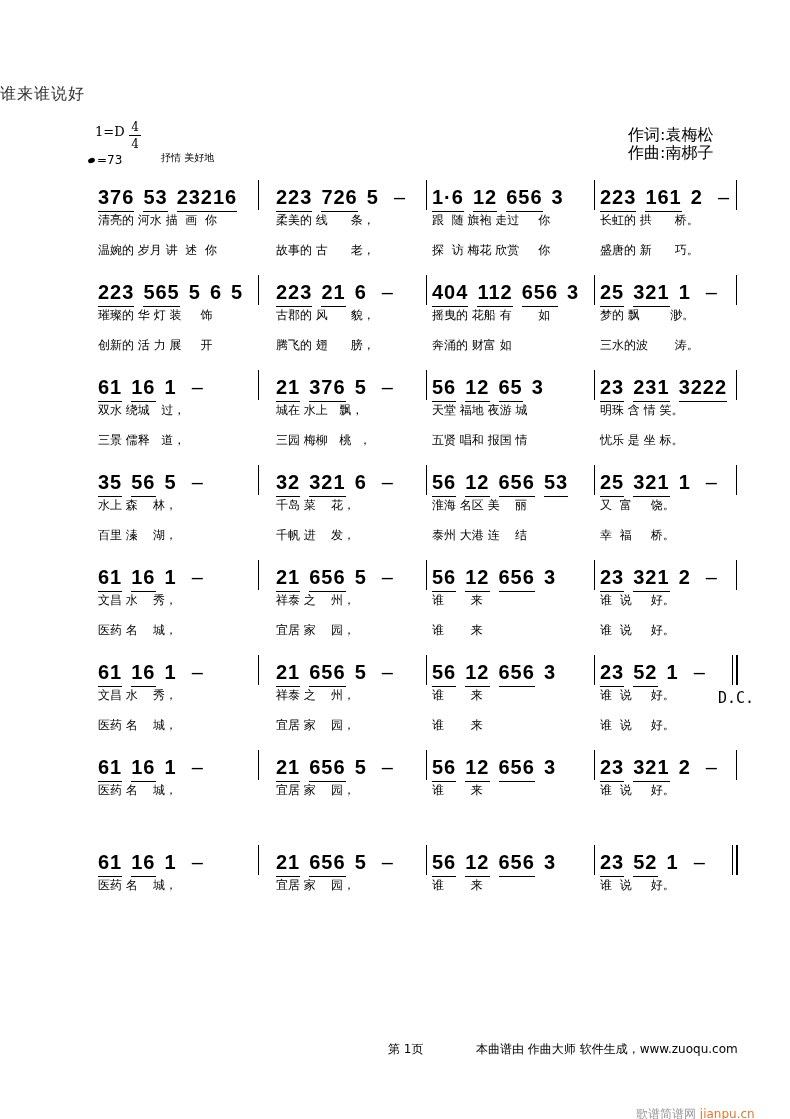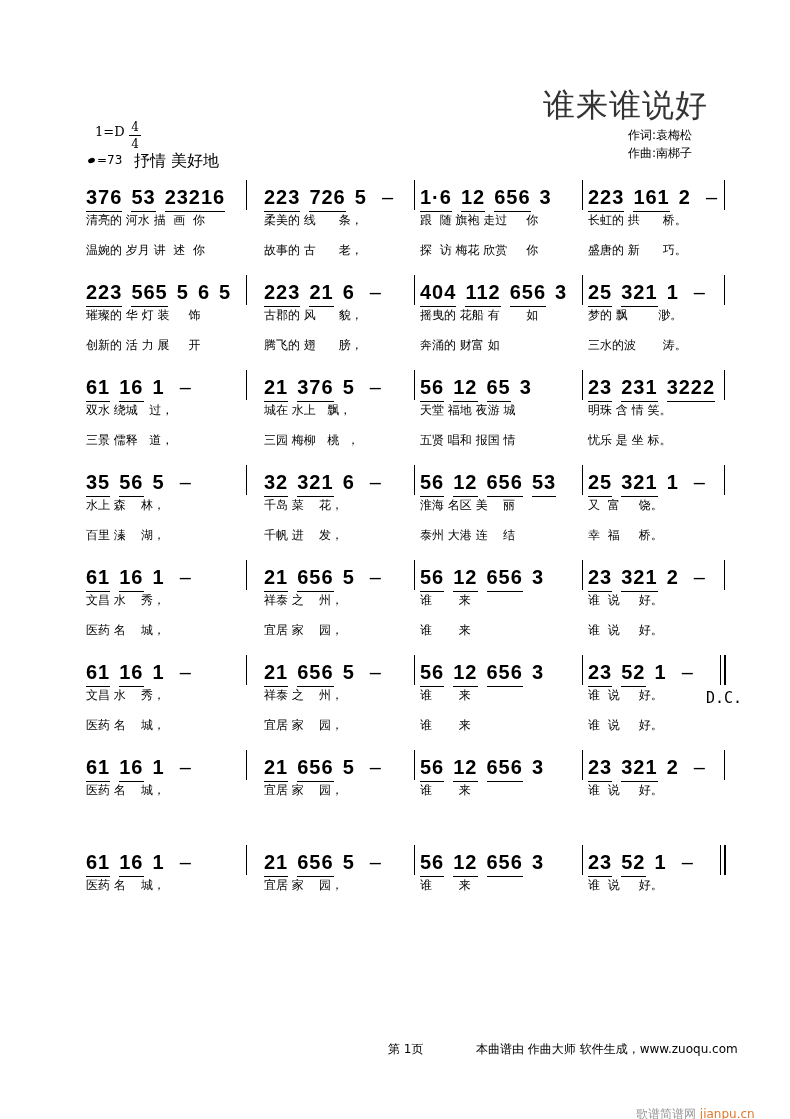--- a/index.html
+++ b/index.html
@@ -1,25 +1,25 @@
 <!DOCTYPE html>
 <html><head>
 <meta charset="utf-8">
 <style>
   html, body { margin:0; padding:0; background:#fff; }
   body { width:790px; height:1119px; position:relative; overflow:hidden; font-family:"DejaVu Sans", sans-serif; color:#000; }
-  .title { position:absolute; left:0; width:708px; top:84px; text-align:right; font-family:"DejaVu Serif", serif; font-size:32px; color:#333; letter-spacing:1px; }
+  .title { position:absolute; left:0; width:708px; top:84px; text-align:left; font-family:"DejaVu Serif", serif; font-size:16px; color:#333; letter-spacing:1px; }
   .key { position:absolute; left:88px; top:124px; font-size:13px; font-family:"DejaVu Serif", serif;margin-left:7px; }
   .key .frac { position:absolute; left:34px; top:-4px; font-size:12px; line-height:14px; text-align:center; width:12px; }
   .key .frac .line { border-top:1px solid #000; margin:1px 0; }
   .tempo { position:absolute; left:88px; top:153px; font-size:12px; }
   .tempo .dot { display:inline-block; width:7px; height:5px; background:#000; border-radius:50%; transform:rotate(-20deg); margin-right:2px; vertical-align:middle; }
-  .expr { position:absolute; left:134px; top:151px; font-size:16px; }
-  .credits { position:absolute; left:628px; top:126px; font-size:12px; line-height:18px; }
-  .system { position:absolute; left:0; width:734px; height:90px; }
+  .expr { position:absolute; left:161px; top:151px; font-size:10px; }
+  .credits { position:absolute; left:628px; top:126px; font-size:16px; line-height:18px; }
+  .system { position:absolute; left:12px; width:734px; height:90px; }
   .barline { position:absolute; width:1px; background:#000; top:0; height:30px; }
   .barline.final { width:2px; }
   .measure { position:absolute; top:0; height:90px; }
   .notes { position:absolute; top:6px; left:0; white-space:nowrap; font-family:"Liberation Sans", sans-serif; font-weight:bold; font-size:20px; letter-spacing:1px; }
   .notes .grp { display:inline-block; margin-right:9px; position:relative; padding-bottom:2px; }
   .notes .grp.u1 { border-bottom:1.5px solid #000; }
   .notes .dash { font-weight:normal; margin-left:6px; }
   .lyric { position:absolute; left:0; font-size:12px; white-space:pre; }
   .ly1 { top:32px; }
   .ly2 { top:62px; }

